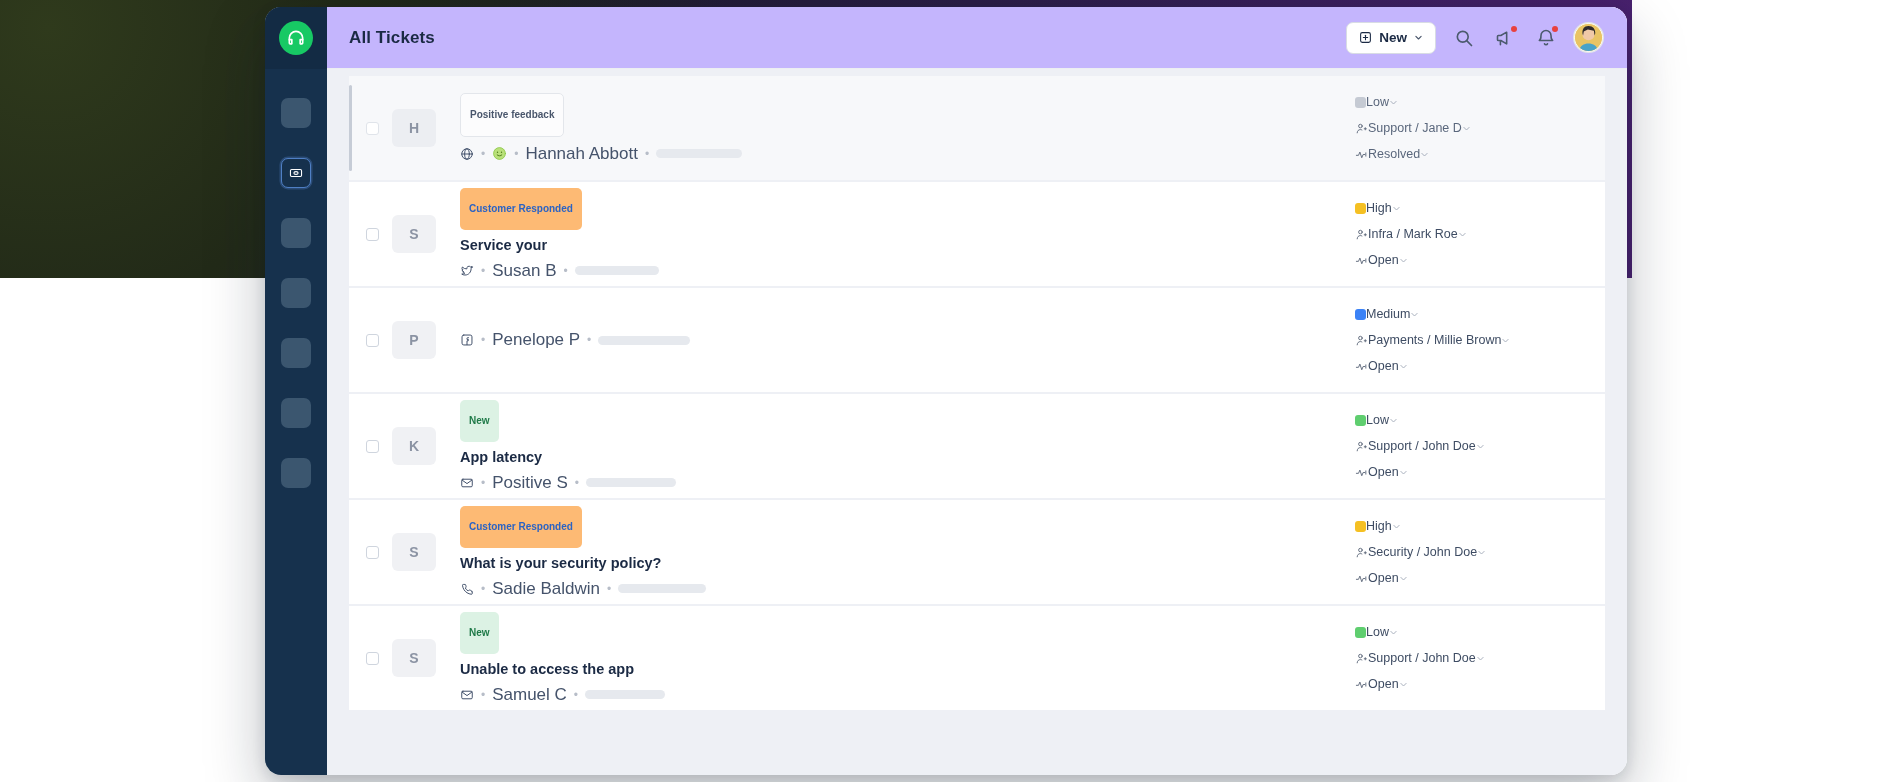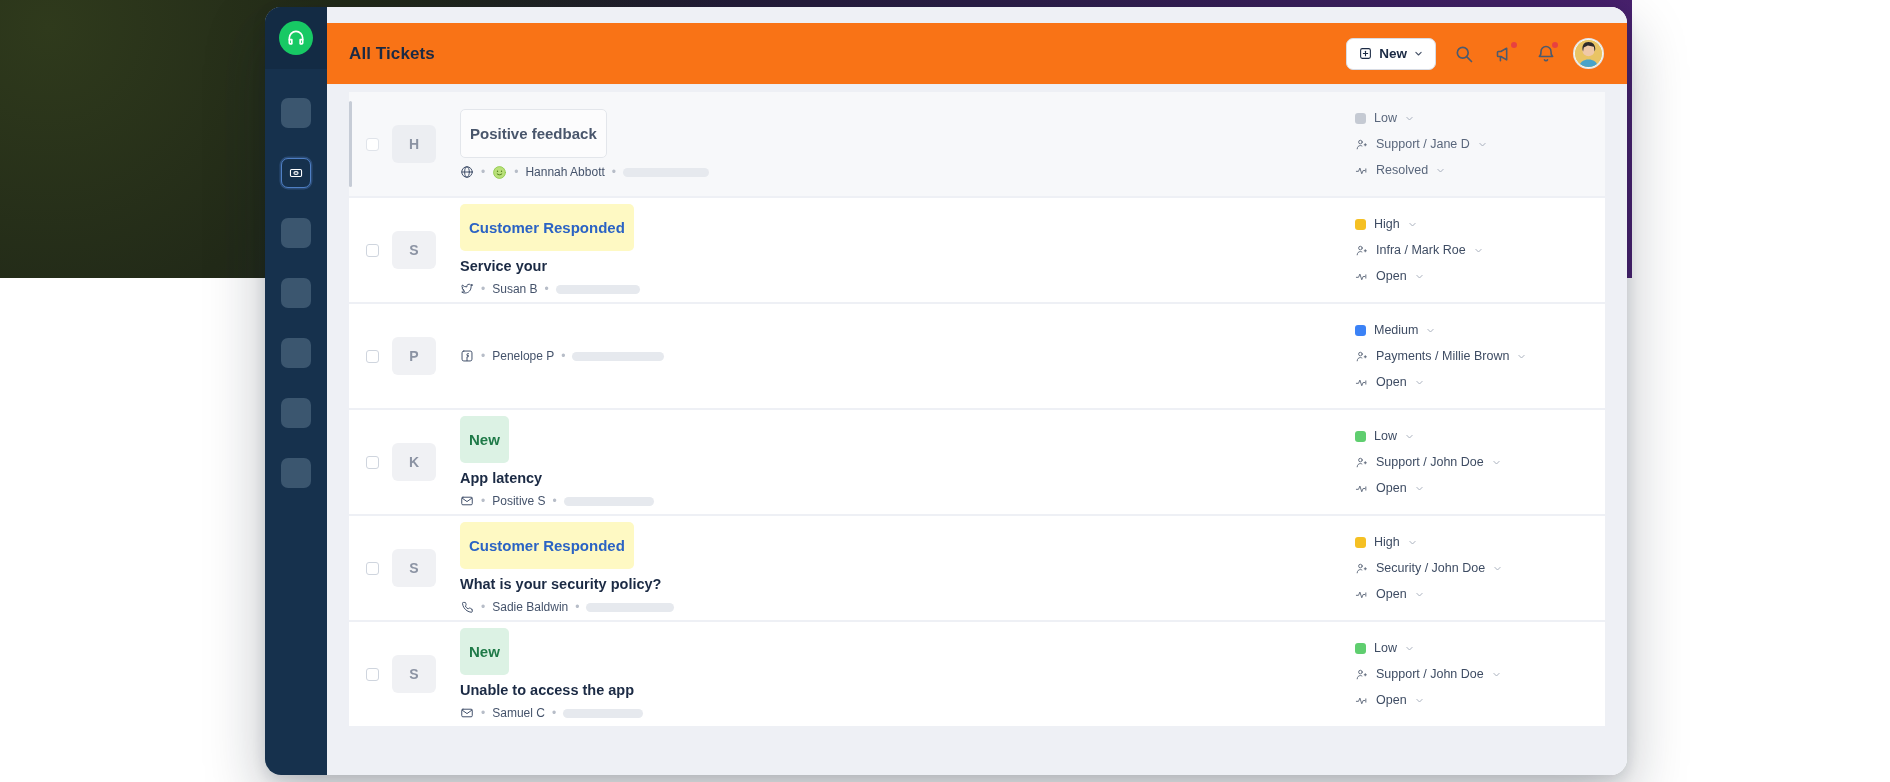--- a/index.html
+++ b/index.html
@@ -65,25 +65,24 @@
     display: flex; align-items: center; justify-content: center;
   }
   .rail-item.active svg { width: 20px; height: 14px; }
 
   
   #content { flex: 1; display: flex; flex-direction: column; min-width: 0; background: #eef0f5; }
 
   
   #header {
     height: 62px; flex: 0 0 62px;
-    background: #f97316;
+    background: #c4b5fd;
     display: flex; align-items: center;
     padding: 0 24px 0 22px;
     border-bottom: 1px solid #eceef2;
-    margin-top: 16px;
   }
   #page-title { font-size: 17px; font-weight: bold; color: #1b2a44; letter-spacing: .1px; }
   #header-spacer { flex: 1; }
   #header-actions { display: flex; align-items: center; gap: 15px; }
 
   #new-button {
     display: flex; align-items: center; gap: 7px;
     height: 32px; padding: 0 12px;
     border: 1px solid #d8dce4; border-radius: 7px;
     background: #fff; cursor: pointer;
@@ -136,44 +135,44 @@
     background: #f0f1f4; color: #8b93a3;
     display: flex; align-items: center; justify-content: center;
     font-size: 14px; font-weight: bold; margin-right: 24px;
   }
   .ticket.selected .tk-avatar { background: #eceef2; }
 
   .tk-main { flex: 1; min-width: 0; align-self: center; }
   .tk-badge-row { margin-bottom: 7px; }
   .badge {
     display: inline-block; padding: 16px 9px; border-radius: 5px;
-    font-size: 15px; font-weight: bold; line-height: 1;
+    font-size: 10px; font-weight: bold; line-height: 1;
   }
   .badge.neutral { background: #fcfcfd; border: 1px solid #e3e6eb; color: #49566c; }
-  .badge.blue    { background: #fef9c3; color: #2b63c4; }
+  .badge.blue    { background: #fdba74; color: #2b63c4; }
   .badge.red     { background: #fde3e6; color: #d0344b; }
   .badge.green   { background: #dcf2e4; color: #1f7a48; }
 
   .tk-subject { font-size: 14.5px; font-weight: bold; color: #1b2a44; margin-bottom: 8px; }
 
   .tk-meta { display: flex; align-items: center; gap: 7px; }
   .tk-meta .chan { width: 14px; height: 14px; display: flex; align-items: center; justify-content: center; }
   .tk-meta .chan svg { width: 14px; height: 14px; }
   .tk-meta .sep { color: #b7bdc8; font-size: 12px; line-height: 1; }
-  .tk-meta .who { font-size: 12px; color: #45536b; }
+  .tk-meta .who { font-size: 17px; color: #45536b; }
   .tk-meta .sat { width: 15px; height: 15px; }
   .skeleton { height: 9px; border-radius: 5px; background: #e6e9ee; }
 
   
   .tk-fields {
     flex: 0 0 250px; align-self: center;
     display: flex; flex-direction: column; gap: 12px;
     padding-right: 16px;
   }
-  .field { display: flex; align-items: center; gap: 8px; cursor: pointer; }
+  .field { display: flex; align-items: center; cursor: pointer; }
   .sq { width: 11px; height: 11px; border-radius: 3px; flex: 0 0 11px; }
   .field svg.fi { width: 13px; height: 13px; flex: 0 0 13px; }
   .field .val { font-size: 12.5px; color: #3e4c63; white-space: nowrap; }
   .field .cv { width: 9px; height: 9px; flex: 0 0 9px; opacity: .75; }
   .ticket.selected .field .val { color: #5a677c; }
 </style>
 </head>
 <body>
 
 <div id="bg-wrap">

